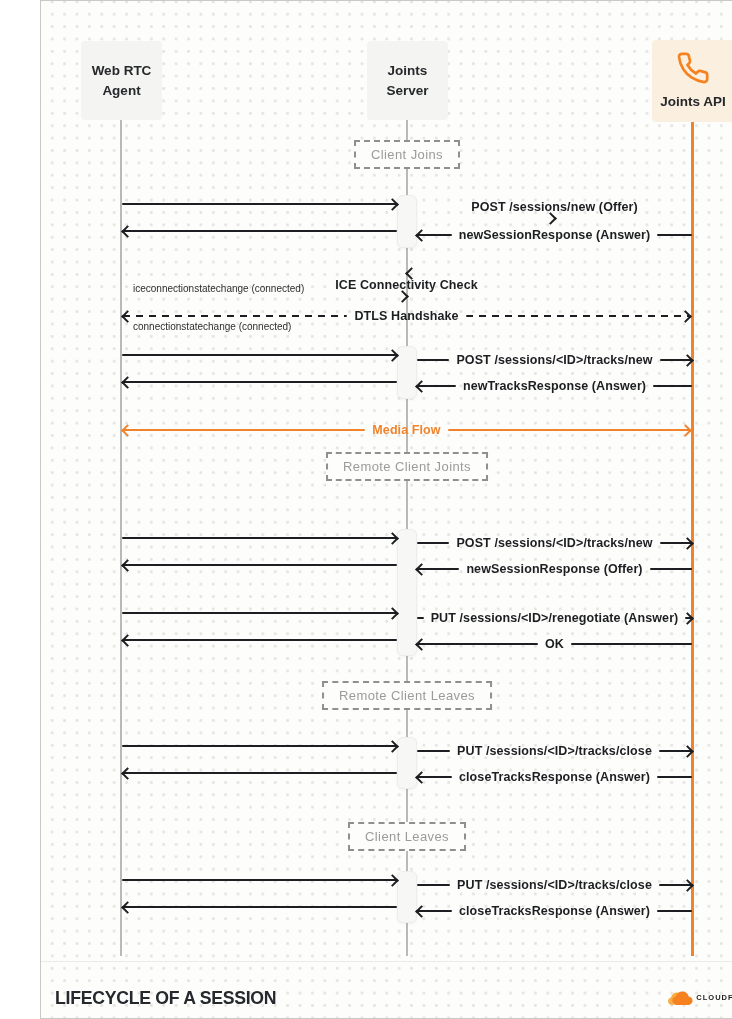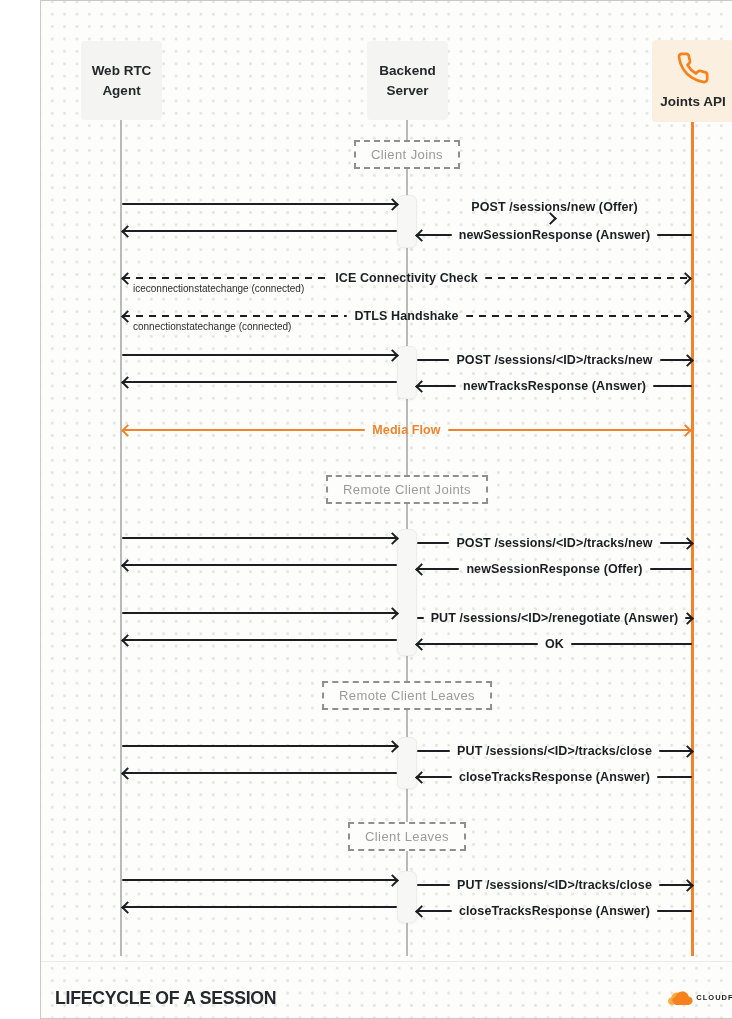--- a/index.html
+++ b/index.html
@@ -52,21 +52,21 @@
       <div class="bar" style="left: 356px; top: 194px; height: 53px;"></div>
       <div class="bar" style="left: 356px; top: 345px; height: 53px;"></div>
       <div class="bar" style="left: 356px; top: 528px; height: 127px;"></div>
       <div class="bar" style="left: 356px; top: 736px; height: 52px;"></div>
       <div class="bar" style="left: 356px; top: 870px; height: 52px;"></div>
       <div class="actor" style="left: 40px; top: 40px; width: 81px; height: 79px; background: rgb(244, 244, 242);">
         <div>Web RTC</div>
         <div>Agent</div>
       </div>
       <div class="actor" style="left: 326px; top: 40px; width: 81px; height: 79px; background: rgb(244, 244, 242);">
-        <div>Backend</div>
+        <div>Joints</div>
         <div>Server</div>
       </div>
       <div class="actor" style="left: 611px; top: 39px; width: 82px; height: 82px; background: rgb(251, 240, 224);">
         <div class="phone-wrap"><svg width="34" height="34" viewBox="0 0 24 24" fill="none" stroke="#F6821F" stroke-width="1.9" stroke-linecap="round" stroke-linejoin="round">
             <path d="M22 16.92v3a2 2 0 0 1-2.18 2 19.79 19.79 0 0 1-8.63-3.07 19.5 19.5 0 0 1-6-6 19.79 19.79 0 0 1-3.07-8.67A2 2 0 0 1 4.11 2h3a2 2 0 0 1 2 1.72c.13.96.36 1.9.7 2.81a2 2 0 0 1-.45 2.11L8.09 9.91a16 16 0 0 0 6 6l1.27-1.27a2 2 0 0 1 2.11-.45c.91.34 1.85.57 2.81.7A2 2 0 0 1 22 16.92z"></path>
           </svg></div>
         <div>Joints API</div>
       </div>
       <div class="section" style="left: 366px; top: 139px;">Client Joins</div>
       <div class="msg" style="left: 81px; top: 194px; width: 275px; color: rgb(28, 30, 33);">
@@ -82,21 +82,21 @@
       <div class="msg" style="left: 376px; top: 225px; width: 275px; color: rgb(28, 30, 33);">
         <div class="chev l"></div>
         <div class="ln"></div>
         <div class="lbl">newSessionResponse (Answer)</div>
         <div class="ln"></div>
       </div>
       <div class="msg" style="left: 82px; top: 221px; width: 274px; color: rgb(28, 30, 33);">
         <div class="chev l"></div>
         <div class="ln"></div>
       </div>
-      <div class="msg" style="left: 82px; top: 268px; width: 567px; color: rgb(28, 30, 33);">
+      <div class="msg" style="left: 82px; top: 268px; width: 567px; color: rgb(28, 30, 33); flex-direction: column;">
         <div class="chev l"></div>
         <div class="ln dash"></div>
         <div class="lbl">ICE Connectivity Check</div>
         <div class="ln dash"></div>
         <div class="chev r"></div>
       </div>
       <div class="sub" style="left: 92px; top: 282px;">iceconnectionstatechange (connected)</div>
       <div class="msg" style="left: 82px; top: 306px; width: 567px; color: rgb(28, 30, 33);">
         <div class="chev l"></div>
         <div class="ln dash"></div>
@@ -125,21 +125,21 @@
         <div class="chev l"></div>
         <div class="ln"></div>
       </div>
       <div class="msg" style="left: 82px; top: 420px; width: 567px; color: rgb(240, 131, 43);">
         <div class="chev l"></div>
         <div class="ln"></div>
         <div class="lbl">Media Flow</div>
         <div class="ln"></div>
         <div class="chev r"></div>
       </div>
-      <div class="section" style="left: 366px; top: 474px;">Remote Client Joints</div>
+      <div class="section" style="left: 366px; top: 451px;">Remote Client Joints</div>
       <div class="msg" style="left: 81px; top: 528px; width: 275px; color: rgb(28, 30, 33);">
         <div class="ln"></div>
         <div class="chev r"></div>
       </div>
       <div class="msg" style="left: 376px; top: 533px; width: 275px; color: rgb(28, 30, 33);">
         <div class="ln"></div>
         <div class="lbl">POST /sessions/&lt;ID&gt;/tracks/new</div>
         <div class="ln"></div>
         <div class="chev r"></div>
       </div>

